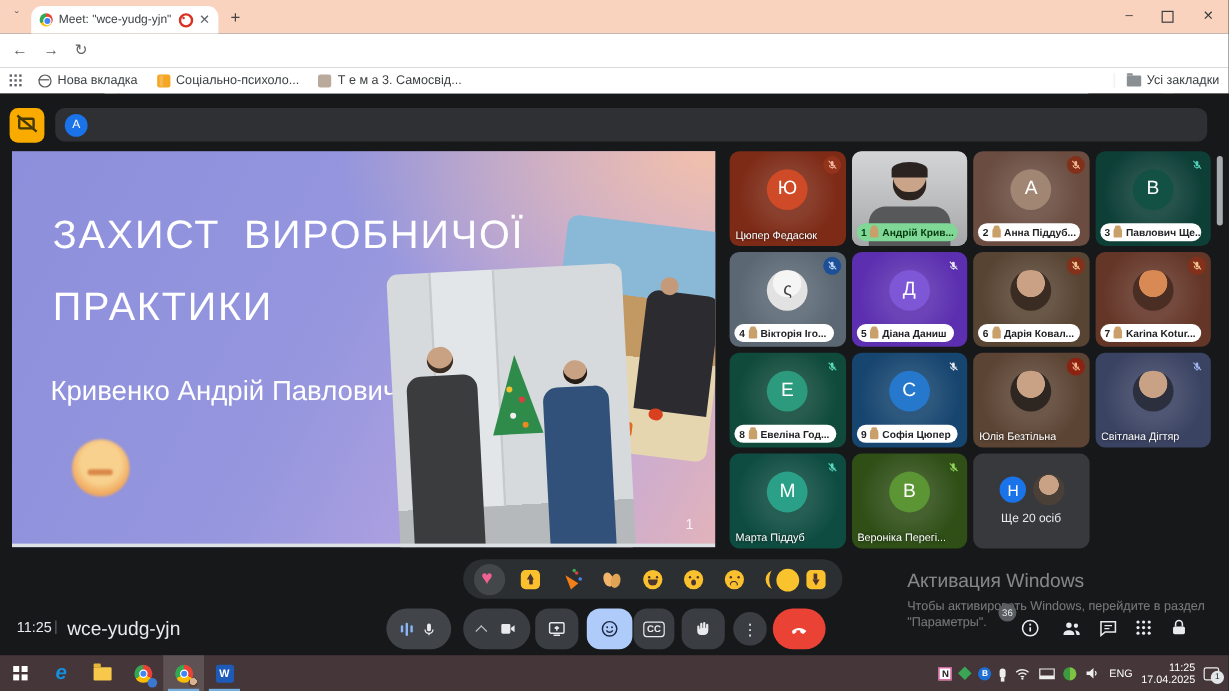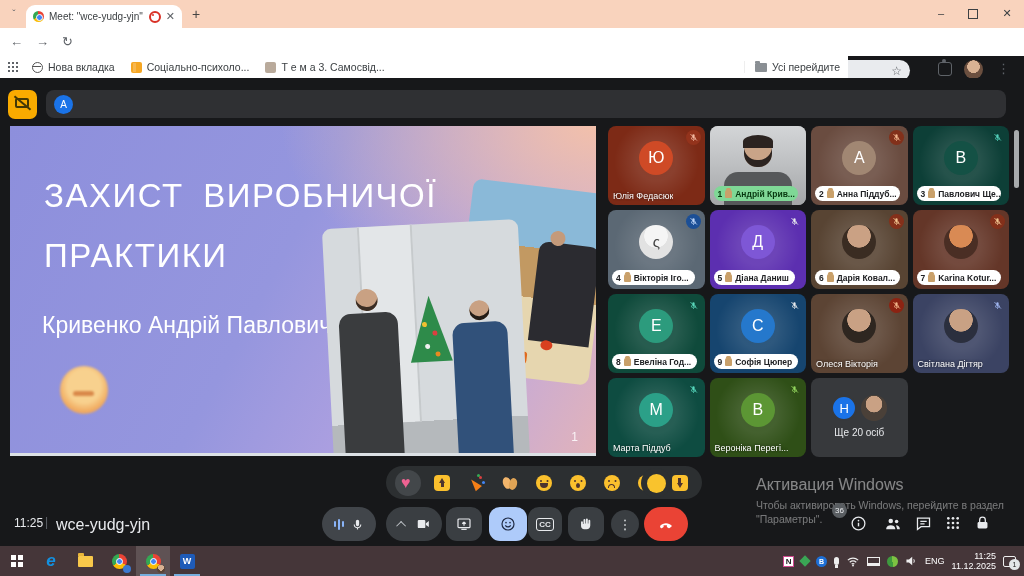--- a/index.html
+++ b/index.html
@@ -22,21 +22,21 @@
   #addressbar{position:absolute;left:84px;top:32px;width:826px;height:21px;background:#e9ebee;border-radius:11px;display:flex;align-items:center;padding:0 8px;box-sizing:border-box;gap:6px;}
   #meet-fav{width:14px;height:14px;border-radius:50%;background:#9a4f22;position:relative;flex:none;}
   #meet-fav::before{content:"";position:absolute;left:3px;top:4.5px;width:5px;height:5px;background:#fff;border-radius:1px;}
   #meet-fav::after{content:"";position:absolute;left:8.5px;top:5px;border-top:2px solid transparent;border-bottom:2px solid transparent;border-right:3px solid #fff;}
   #url-text{font-size:11px;color:#202124;flex:1;white-space:nowrap;overflow:hidden;}
   #star-icon{font-size:12px;color:#5f6368;flex:none;}
   #ext-icon{position:absolute;left:938px;top:34px;width:12px;height:12px;border:1.5px solid #5f6368;border-radius:3px;}
   #ext-icon::after{content:"";position:absolute;left:3px;top:-4px;width:4px;height:4px;background:#5f6368;border-radius:50%;}
   #profile-avatar{position:absolute;left:964px;top:32px;width:19px;height:19px;border-radius:50%;background:radial-gradient(circle at 50% 35%,#d9b293 0 40%,#6b4f3f 41% 100%);}
   #menu-dots{position:absolute;left:997px;top:33px;font-size:13px;color:#5f6368;}
-  #bookmarksbar{position:absolute;top:56px;left:0;width:848px;height:22px;background:#fff;display:flex;align-items:center;padding:0 8px;box-sizing:border-box;gap:14px;}
+  #bookmarksbar{position:absolute;top:56px;left:0;width:1024px;height:22px;background:#fff;display:flex;align-items:center;padding:0 8px;box-sizing:border-box;gap:14px;}
   #apps-grid-icon{width:10px;height:10px;display:grid;grid-template-columns:repeat(3,2px);grid-template-rows:repeat(3,2px);gap:2px;}
   #apps-grid-icon i{background:#5f6368;}
   .bm{display:flex;align-items:center;gap:5px;font-size:10.5px;color:#3c4043;white-space:nowrap;}
   .bm-icon{width:11px;height:11px;border-radius:2px;flex:none;}
   .bm-icon.globe{border-radius:50%;border:1.5px solid #555;box-sizing:border-box;position:relative;}
   .bm-icon.globe::after{content:"";position:absolute;left:-1px;top:3px;width:9px;height:1.5px;background:#555;}
   .bm-icon.book{background:#f5a623;position:relative;}
   .bm-icon.book::after{content:"";position:absolute;left:2px;top:1px;width:3px;height:9px;background:#fff3;}
   .bm-icon.doc{background:#b9aa9b;}
   #bm-spacer{flex:1;}
@@ -234,21 +234,21 @@
         <span>Соціально-психоло...</span>
       </span>
       <span class="bm">
         <span class="bm-icon doc"></span>
         <span>Т е м а 3. Самосвід...</span>
       </span>
     </span>
   <span id="bm-spacer"></span>
   <div id="all-bookmarks">
     <span class="folder-icon"></span>
-    <span>Усі перейдите</span>
+    <span>Усі закладки</span>
   </div>
 </div>
 
 <div id="meet">
   <div id="alert-icon">
       <span class="scr"></span>
       <span class="slash"></span>
     </div>
   <div id="share-banner">
     <span id="banner-avatar">А</span>
@@ -273,21 +273,21 @@
         <div class="woman"></div>
     </div>
     <div id="float-reaction"></div>
     <div id="slide-page">1</div>
   </div>
 
   <div id="pgrid">
       <div class="tile" style="background: rgb(125, 42, 22);">
         <div class="glow"></div>
         <div class="pav" style="background: rgb(207, 74, 38);">Ю</div>
-        <div class="pname">Юлія Федасюк</div>
+        <div class="pname">Цюпер Федасюк</div>
         <div class="badge" style="background: rgb(147, 51, 28);">
           <svg width="9" height="9" viewBox="0 0 24 24">
             <path fill="#f2b9a0" d="M12 15a3 3 0 0 0 3-3V6a3 3 0 0 0-6 0v6a3 3 0 0 0 3 3zm5-3a5 5 0 0 1-10 0H5a7 7 0 0 0 6 6.92V21h2v-2.08A7 7 0 0 0 19 12h-2z"></path>
             <path stroke="#f2b9a0" stroke-width="2.4" d="M4 3l17 17"></path>
           </svg>
         </div>
       </div>
       <div class="tile" style="background: rgb(159, 161, 163);">
         <div class="vid-man">
           <div class="body"></div>
@@ -416,21 +416,21 @@
         <div class="badge">
           <svg width="9" height="9" viewBox="0 0 24 24">
             <path fill="#e8eaed" d="M12 15a3 3 0 0 0 3-3V6a3 3 0 0 0-6 0v6a3 3 0 0 0 3 3zm5-3a5 5 0 0 1-10 0H5a7 7 0 0 0 6 6.92V21h2v-2.08A7 7 0 0 0 19 12h-2z"></path>
             <path stroke="#e8eaed" stroke-width="2.4" d="M4 3l17 17"></path>
           </svg>
         </div>
       </div>
       <div class="tile" style="background: rgb(92, 68, 52);">
         <div class="glow"></div>
         <div class="pav" style="background: radial-gradient(circle at 50% 32%, rgb(201, 161, 132) 0px, rgb(201, 161, 132) 40%, rgb(46, 38, 32) 42%, rgb(46, 38, 32) 100%);"></div>
-        <div class="pname">Олеся Вікторія</div>
+        <div class="pname">Юлія Безтільна</div>
         <div class="badge" style="background: rgb(140, 35, 18);">
           <svg width="9" height="9" viewBox="0 0 24 24">
             <path fill="#f0b388" d="M12 15a3 3 0 0 0 3-3V6a3 3 0 0 0-6 0v6a3 3 0 0 0 3 3zm5-3a5 5 0 0 1-10 0H5a7 7 0 0 0 6 6.92V21h2v-2.08A7 7 0 0 0 19 12h-2z"></path>
             <path stroke="#f0b388" stroke-width="2.4" d="M4 3l17 17"></path>
           </svg>
         </div>
       </div>
       <div class="tile" style="background: rgb(59, 67, 99);">
         <div class="glow"></div>
         <div class="pav" style="background: radial-gradient(circle at 50% 32%, rgb(201, 161, 132) 0px, rgb(201, 161, 132) 40%, rgb(43, 47, 62) 42%, rgb(43, 47, 62) 100%);"></div>
@@ -651,19 +651,19 @@
     <span class="tray-i" id="tray-laptop"></span>
     <span class="tray-i" id="tray-av"></span>
     <span class="tray-i">
         <svg width="13" height="12" viewBox="0 0 18 16">
           <path d="M2 6v4h3.5L10 14V2L5.5 6z" fill="#eee"></path>
           <path d="M12 5.5a4 4 0 0 1 0 5" fill="none" stroke="#eee" stroke-width="1.4"></path>
         </svg>
       </span>
     <span class="tray-i" id="tray-lang">ENG</span>
     <span class="tray-i" id="tray-clock">
-        <span><span>11:25</span><br><span>11.12.2025</span></span>
+        <span><span>11:25</span><br><span>17.04.2025</span></span>
       </span>
     <span class="tray-i" id="tray-notif">
         <i>1</i>
       </span>
   </div>
 </div>
 
 </body></html>

